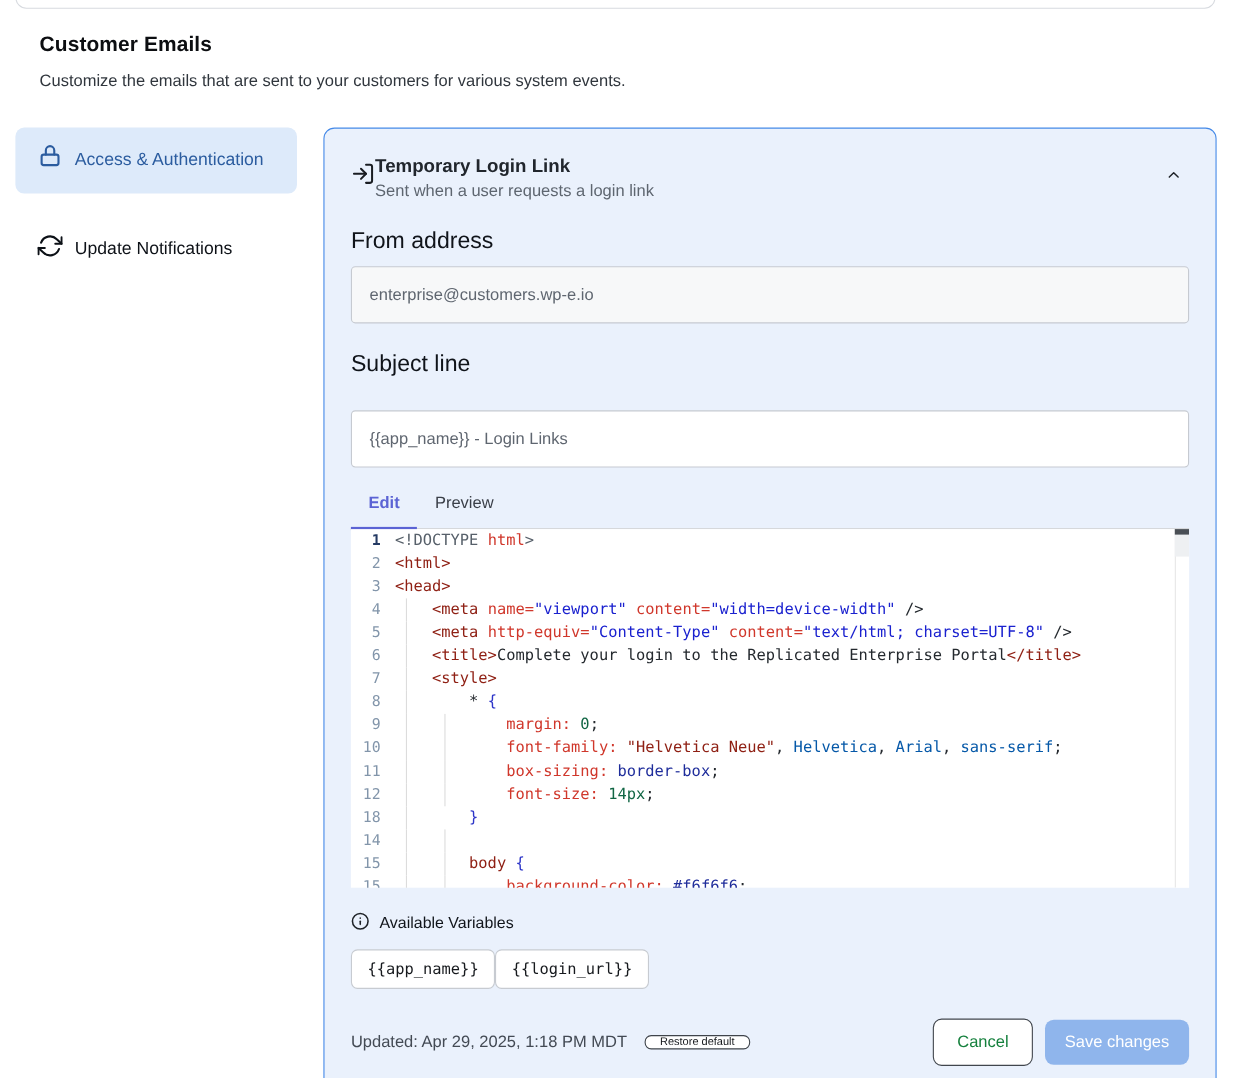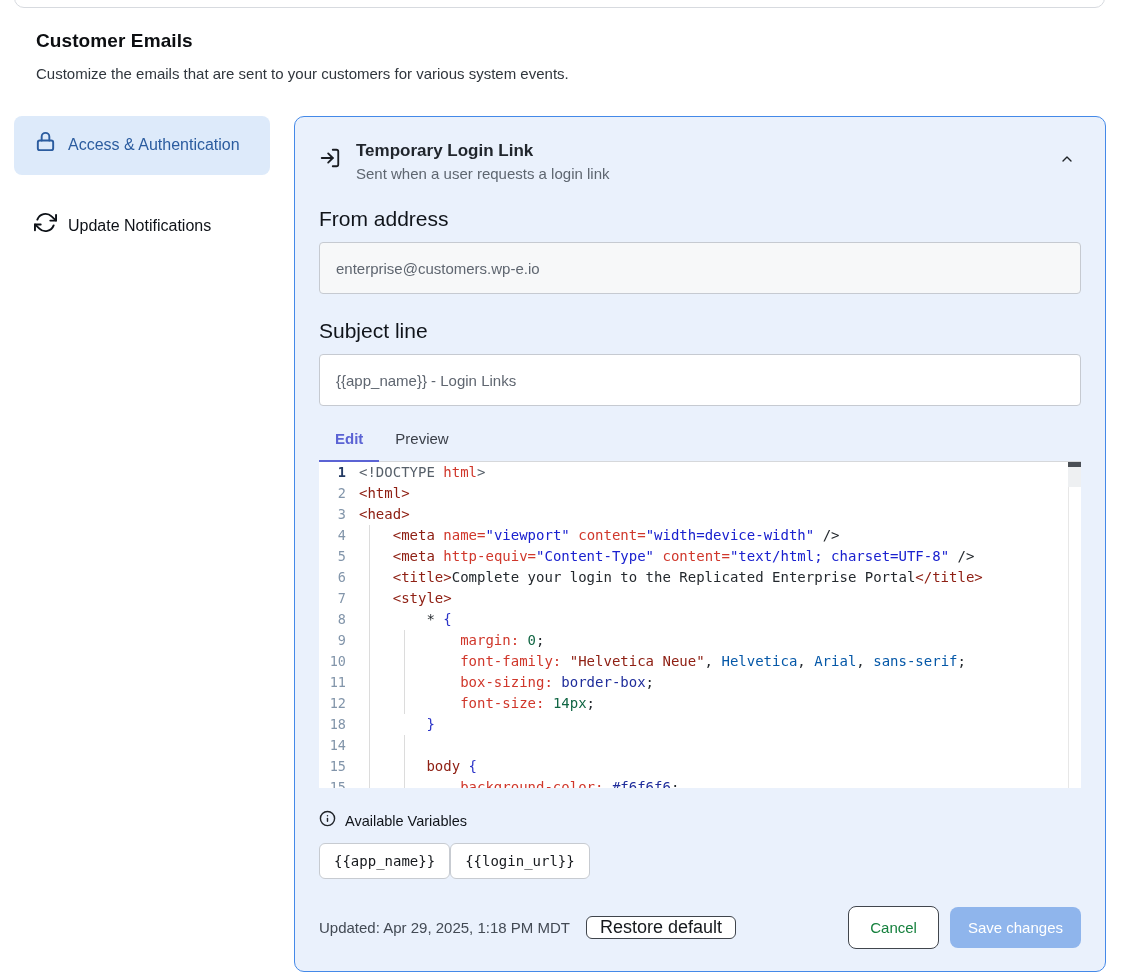--- a/index.html
+++ b/index.html
@@ -21,31 +21,31 @@
   .side-item { display: flex; align-items: center; gap: 11px; padding: 14px 20px;
     border-radius: 8px; font-size: 16px; line-height: 1.55; cursor: pointer; }
   .side-item.selected { background: #ddeafa; color: #2b5c9f; font-weight: 500; }
   .side-item.plain { margin-top: 22px; color: #0d1117; }
   .side-item svg { flex-shrink: 0; }
 
   
   .panel { width: 812px; margin-left: 24px; background: #eaf1fc;
     border: 1.5px solid #4489e8; border-radius: 10px; padding: 24px 24px 22px; }
 
-  .panel-head { display: flex; align-items: flex-start; gap: 15px; }
+  .panel-head { display: flex; align-items: flex-start; }
   .panel-head-text { flex: 1; }
   .panel-title { font-size: 17px; font-weight: 700; color: #21262d; }
   .panel-sub { margin-top: 4px; font-size: 15px; color: #5e6670; }
   .chevron-btn { background: none; border: none; cursor: pointer; padding: 6px; margin-top: 4px; }
 
   .field-label { margin: 25px 0 11px; font-size: 21px; color: #10141a; }
   .text-input { width: 100%; height: 52px; border: 1px solid #c6cad1; border-radius: 4px;
     padding: 0 16px; font-size: 15px; color: #5f6670; font-family: "Liberation Sans", sans-serif; }
   .text-input.muted { background: #f7f8f9; }
-  .text-input.white { background: #ffffff; }
+  .text-input.white { background: #ffffff; margin-top: 19px; }
 
   
   .tabs { display: flex; margin-top: 16px; border-bottom: 1px solid #d6d8db; }
   .tab { padding: 8px 16px 13px; font-size: 15px; color: #3a3f48; cursor: pointer;
     border-bottom: 3px solid transparent; margin-bottom: -2px; min-width: 59px; text-align: center; }
   .tab.active { color: #5b63d4; font-weight: 700; border-bottom-color: #5b63d4; }
 
   
   .editor { position: relative; height: 326px; background: #fff; overflow: hidden;
     font-family: "DejaVu Sans Mono", monospace; font-size: 14px; line-height: 21px; }
@@ -70,21 +70,21 @@
   .vars-row { display: flex; align-items: center; gap: 9px; margin-top: 22px; }
   .vars-label { font-size: 14.5px; color: #10141a; }
   .chips { display: flex; gap: 0; margin-top: 12px; align-items: flex-end; }
   .chip { font-family: "DejaVu Sans Mono", monospace; font-size: 14px; color: #16191d;
     background: #fff; border: 1px solid #c7cbd1; border-radius: 6px; padding: 9px 14px; cursor: pointer; }
 
   
   .panel-footer { display: flex; align-items: center; margin-top: 27px; }
   .updated { font-size: 15px; color: #434a54; }
   .btn { font-family: "Liberation Sans", sans-serif; cursor: pointer; }
-  .btn-restore { margin-left: 16px; padding: 0 13px; font-size: 18px; color: #15181c;
+  .btn-restore { margin-left: 16px; padding: 0 13px; font-size: 10px; color: #15181c;
     background: #fff; border: 1px solid #3f444b; border-radius: 6px; }
   .spacer { flex: 1; }
   .btn-cancel { padding: 12px 21px; font-size: 15px; color: #15803d; background: #fff;
     border: 1px solid #41464d; border-radius: 8px; }
   .btn-save { margin-left: 11px; padding: 12px 18px; font-size: 15px; color: #fff;
     background: #8fb5ec; border: none; border-radius: 8px; cursor: default; }
 </style>
 </head>
 <body>
 

